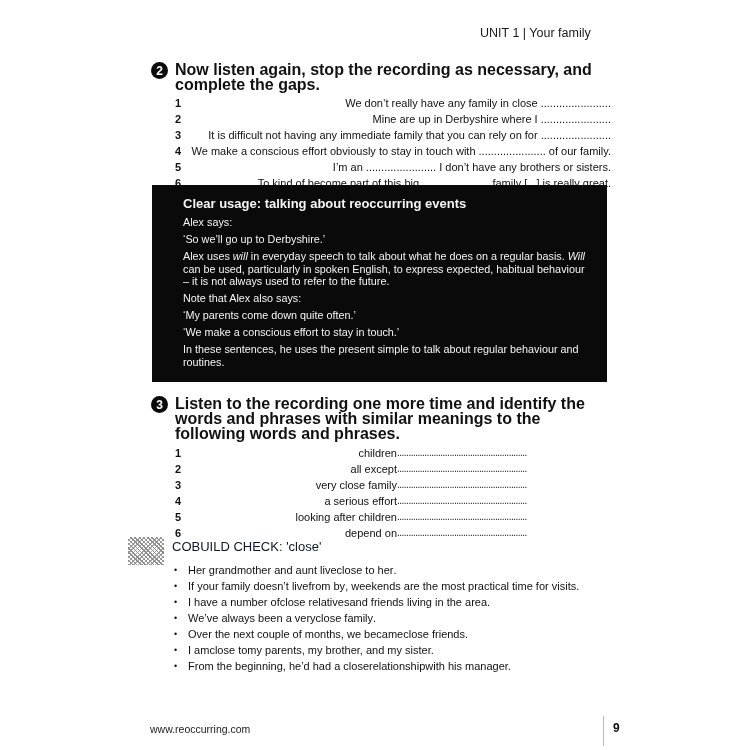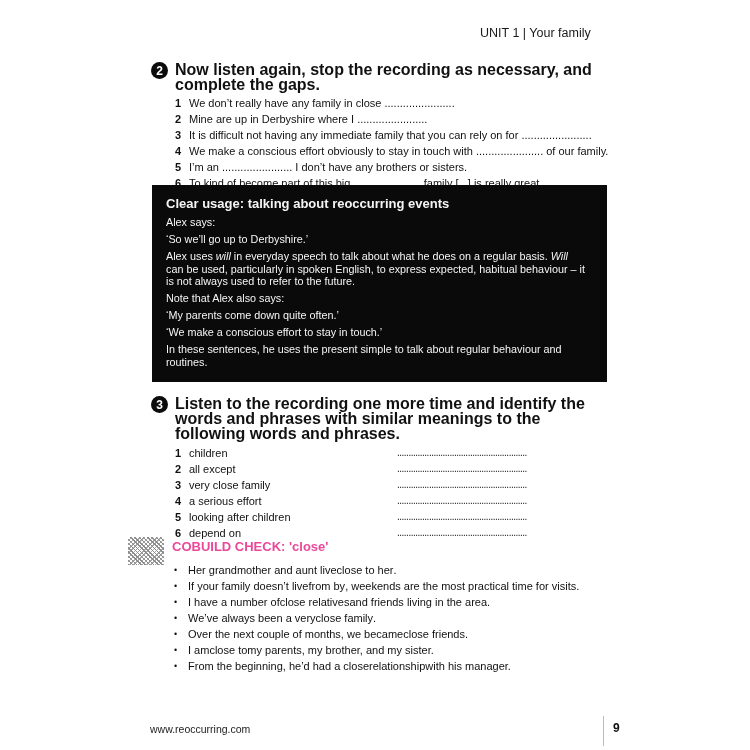--- a/index.html
+++ b/index.html
@@ -18,45 +18,45 @@
     position: absolute; left: 0; top: 0; width: 17px; height: 17px; border-radius: 50%;
     background: #0b0b0b; color: #fff; font-size: 12px; font-weight: bold;
     display: flex; align-items: center; justify-content: center;
   }
   .ex-instr {
     margin-left: 24px; font-weight: bold; font-size: 16px; line-height: 15px; color: #111;
   }
   .ex-list { margin-left: 24px; margin-top: 3px; }
   .ex-item { display: flex; font-size: 11px; line-height: 16px; height: 16px; }
   .ex-item .n { width: 14px; font-weight: bold; }
-  .ex-item .t { flex: 1; white-space: nowrap; }
+  .ex-item .t { flex: 1; white-space: nowrap; text-align: right; }
 
   .ex2 { top: 62px; }
   .ex3 { top: 396px; }
   .ex3 .ex-item .t { width: 208px; flex: none; }
   .ex3 .ex-item .dots { flex: none; width: 130px; letter-spacing: -0.5px; color: #222; font-size: 10px; overflow: hidden; white-space: nowrap; }
 
   .usage-box {
     position: absolute; left: 152px; top: 185px; width: 455px; height: 197px;
-    background: #0a0a0a; color: #f5f5f5; padding: 10px 22px 0 14px;
+    background: #0a0a0a; color: #f5f5f5; padding: 10px 22px 0 31px;
   }
   .usage-title { font-size: 13px; font-weight: bold; line-height: 17px; margin-bottom: 4px; }
   .usage-p { font-size: 10.8px; line-height: 12.5px; margin-bottom: 4.5px; }
   .usage-p em { font-style: italic; }
 
   .cobuild { position: absolute; left: 128px; top: 537px; width: 480px; }
   .cobuild-icon {
     position: absolute; left: 0; top: 0; width: 36px; height: 28px;
     background:
       repeating-linear-gradient(45deg, #666 0 1px, transparent 1px 3px),
       repeating-linear-gradient(-45deg, #888 0 1px, transparent 1px 3px);
     opacity: 0.75;
   }
   .cobuild-title {
-    position: absolute; left: 44px; top: 2px; font-size: 13px; font-weight: bold; color: #ec4899;
+    position: absolute; left: 44px; top: 2px; font-size: 13px; font-weight: normal; color: #0f172a;
   }
   .cobuild-list { position: absolute; left: 46px; top: 25px; width: 440px; }
   .cb-item { display: flex; font-size: 11px; line-height: 16px; height: 16px; white-space: nowrap; }
   .cb-item .bullet { width: 14px; font-size: 9px; }
   .cb-item b { font-weight: normal; }
 
   .footer-url { position: absolute; left: 150px; top: 723px; font-size: 10.5px; color: #222; }
   .footer-section { position: absolute; left: 441px; top: 761px; font-size: 12px; color: #ef4444; }
   .footer-divider { position: absolute; left: 603px; top: 716px; width: 1px; height: 30px; background: #bbb; }
   .footer-page { position: absolute; left: 613px; top: 721px; font-size: 12px; font-weight: bold; color: #111; }

